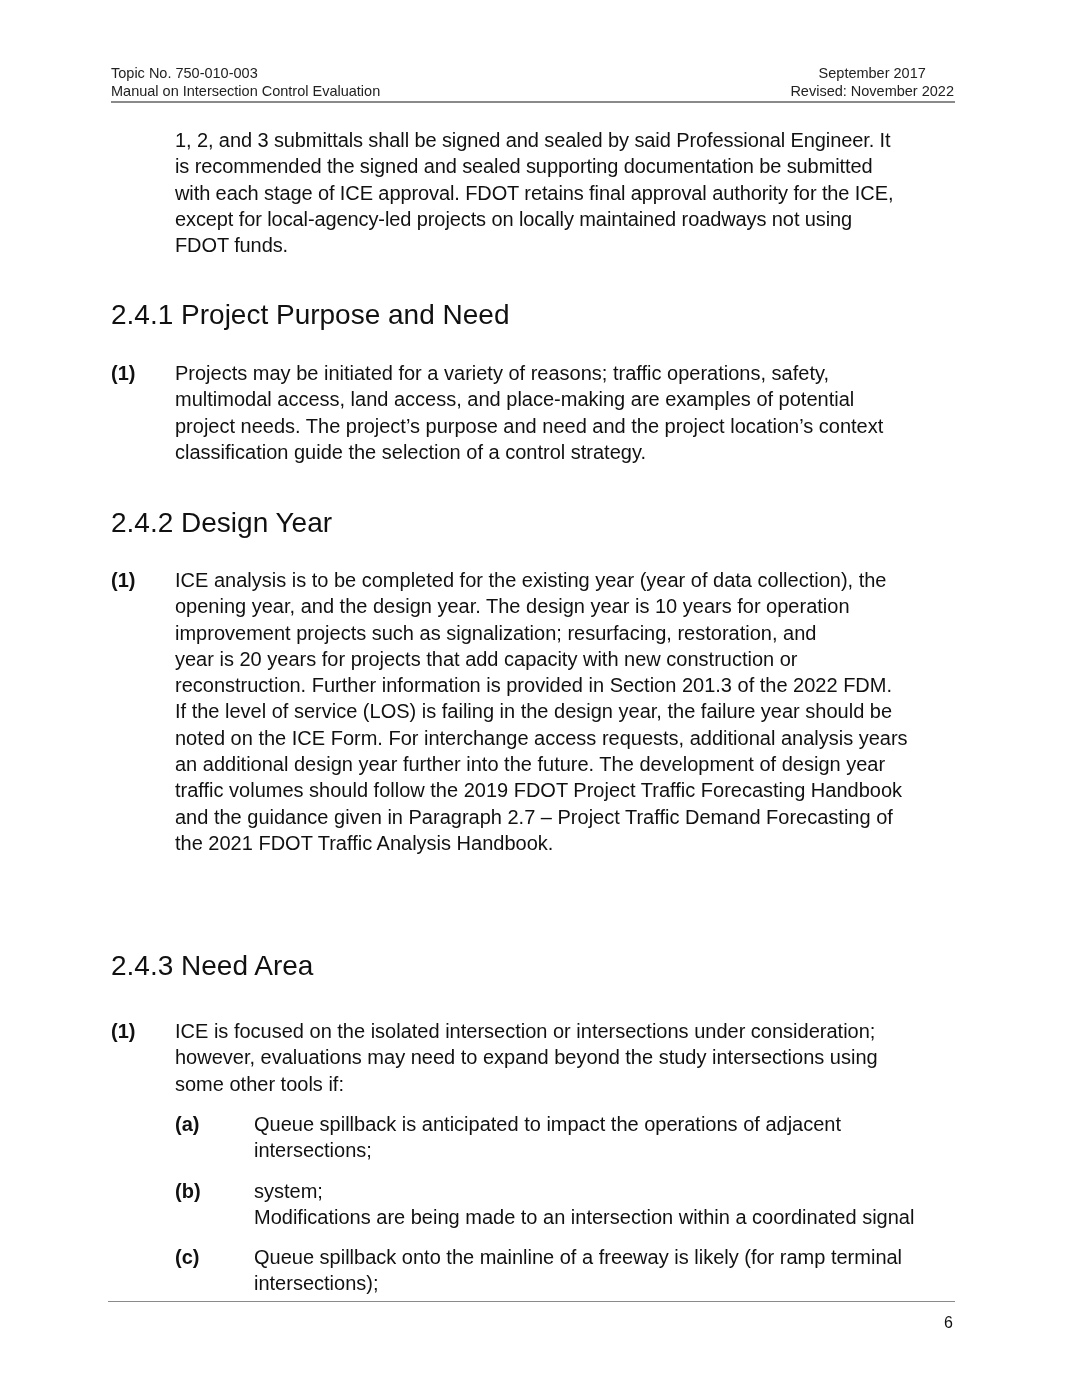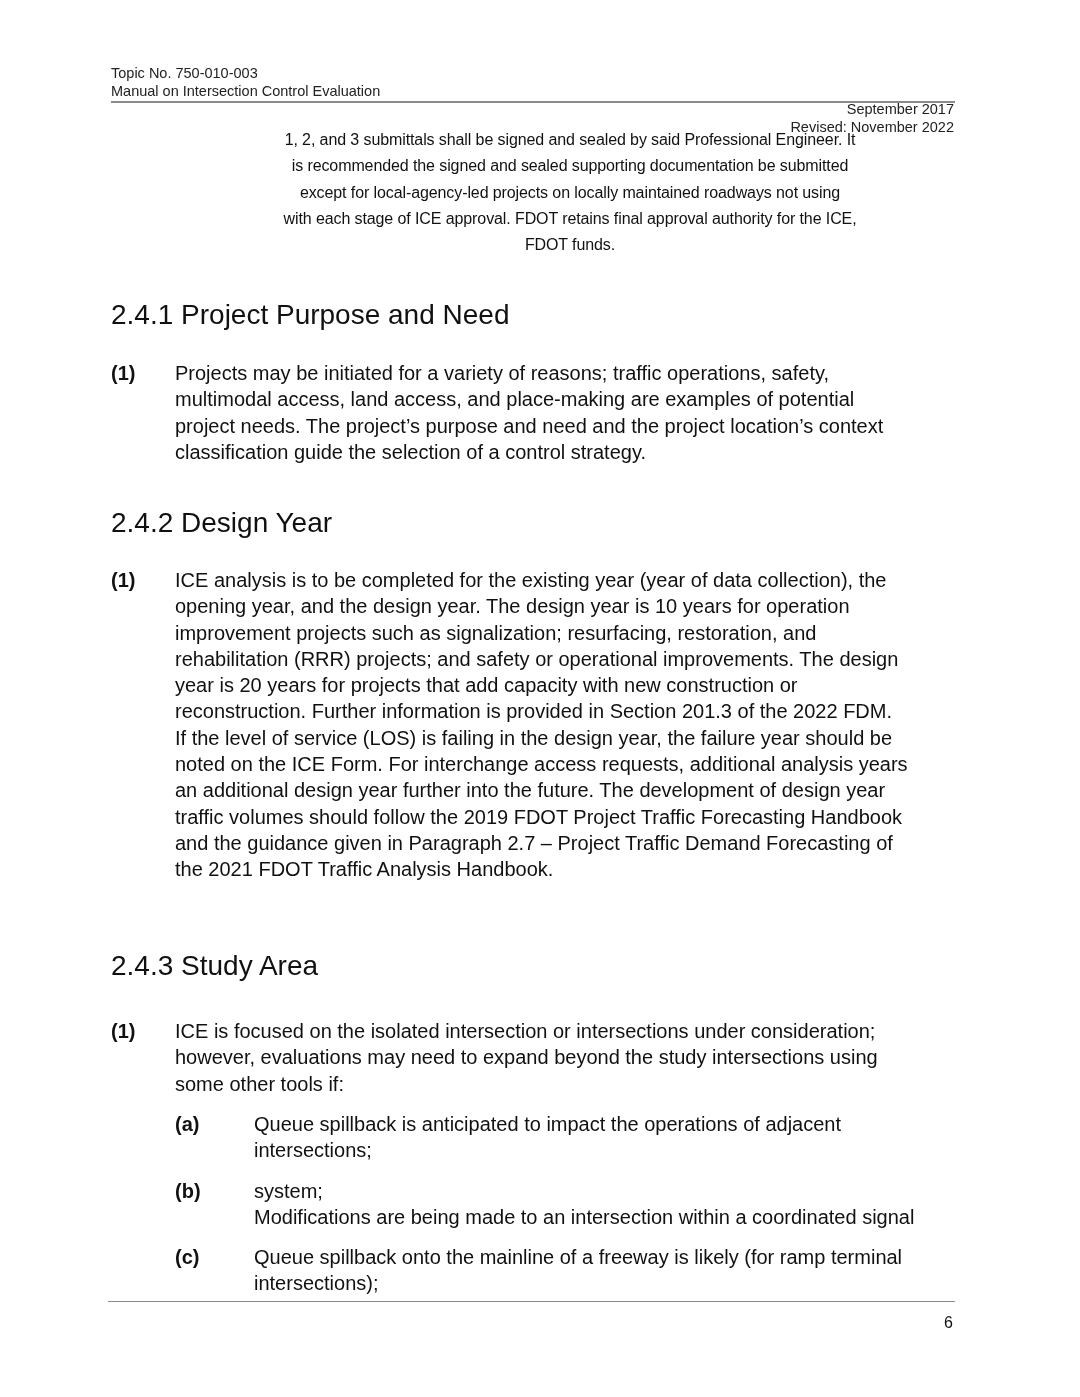--- a/index.html
+++ b/index.html
@@ -2,26 +2,26 @@
 <html><head>
 <meta charset="utf-8">
 <style>
   html, body { margin: 0; padding: 0; background: #ffffff; }
   body {
     width: 1080px; height: 1397px; position: relative; overflow: hidden;
     font-family: "Liberation Sans", sans-serif; color: #111111;
   }
   .header { position: absolute; left: 111px; top: 64px; width: 843px; font-size: 14.5px; line-height: 18px; color: #222; }
   .header .left { position: absolute; left: 0; top: 0; }
-  .header .right { position: absolute; right: 0; top: 0; text-align: right; margin-top: 36px; }
+  .header .right { position: absolute; right: 0; top: 0; text-align: center; }
   .header-rule { position: absolute; left: 111px; top: 101px; width: 844px; height: 2px; background: #8a8a8a; }
   .footer-rule { position: absolute; left: 108px; top: 1301px; width: 847px; height: 1px; background: #8a8a8a; }
   .page-number { position: absolute; right: 127px; top: 1314px; font-size: 16px; }
 
-  .para { position: absolute; font-size: 16px; line-height: 26.3px; letter-spacing: -0.1px; text-align: center; }
+  .para { position: absolute; font-size: 20px; line-height: 26.3px; letter-spacing: -0.1px; }
   .intro { left: 175px; top: 127px; width: 790px; }
   .heading { position: absolute; left: 111px; font-size: 28px; font-weight: normal; line-height: 30px; }
   .h1 { top: 300px; }
   .h2 { top: 508px; }
   .h3 { top: 951px; }
 
   .numbered { position: absolute; left: 111px; width: 850px; font-size: 20px; line-height: 26.3px; }
   .numbered .num { position: absolute; left: 0; top: 0; font-weight: bold; }
   .numbered .txt { position: absolute; left: 64px; top: 0; width: 790px; }
   .n1 { top: 360px; }
@@ -47,22 +47,22 @@
   <div class="right">
     <div>September 2017</div>
     <div>Revised: November 2022</div>
   </div>
 </div>
 <div class="header-rule"></div>
 
 <div class="para intro">
   <span class="line">1, 2, and 3 submittals shall be signed and sealed by said Professional Engineer. It</span>
   <span class="line">is recommended the signed and sealed supporting documentation be submitted</span>
+  <span class="line">with each stage of ICE approval. FDOT retains final approval authority for the ICE,</span>
   <span class="line">except for local-agency-led projects on locally maintained roadways not using</span>
-  <span class="line">with each stage of ICE approval. FDOT retains final approval authority for the ICE,</span>
   <span class="line">FDOT funds.</span>
 </div>
 
 <div class="heading h1">2.4.1 Project Purpose and Need</div>
 <div class="numbered n1">
   <span class="num">(1)</span>
   <div class="txt">
     <span class="line">Projects may be initiated for a variety of reasons; traffic operations, safety,</span>
     <span class="line">multimodal access, land access, and place-making are examples of potential</span>
     <span class="line">project needs. The project’s purpose and need and the project location’s context</span>
@@ -70,33 +70,32 @@
   </div>
 </div>
 
 <div class="heading h2">2.4.2 Design Year</div>
 <div class="numbered n2">
   <span class="num">(1)</span>
   <div class="txt">
     <span class="line">ICE analysis is to be completed for the existing year (year of data collection), the</span>
     <span class="line">opening year, and the design year. The design year is 10 years for operation</span>
     <span class="line">improvement projects such as signalization; resurfacing, restoration, and</span>
-    <span class="line">rehabilitation (RRR) projects; and safety or operational improvements. The design</span>
     <span class="line">year is 20 years for projects that add capacity with new construction or</span>
     <span class="line">reconstruction. Further information is provided in Section 201.3 of the 2022 FDM.</span>
     <span class="line">If the level of service (LOS) is failing in the design year, the failure year should be</span>
     <span class="line">noted on the ICE Form. For interchange access requests, additional analysis years</span>
     <span class="line">an additional design year further into the future. The development of design year</span>
     <span class="line">traffic volumes should follow the 2019 FDOT Project Traffic Forecasting Handbook</span>
     <span class="line">and the guidance given in Paragraph 2.7 – Project Traffic Demand Forecasting of</span>
     <span class="line">the 2021 FDOT Traffic Analysis Handbook.</span>
   </div>
 </div>
 
-<div class="heading h3">2.4.3 Study Area</div>
+<div class="heading h3">2.4.3 Need Area</div>
 <div class="numbered n3">
   <span class="num">(1)</span>
   <div class="txt">
     <span class="line">ICE is focused on the isolated intersection or intersections under consideration;</span>
     <span class="line">however, evaluations may need to expand beyond the study intersections using</span>
     <span class="line">some other tools if:</span>
   </div>
 </div>
 
 <div class="sub sa">

